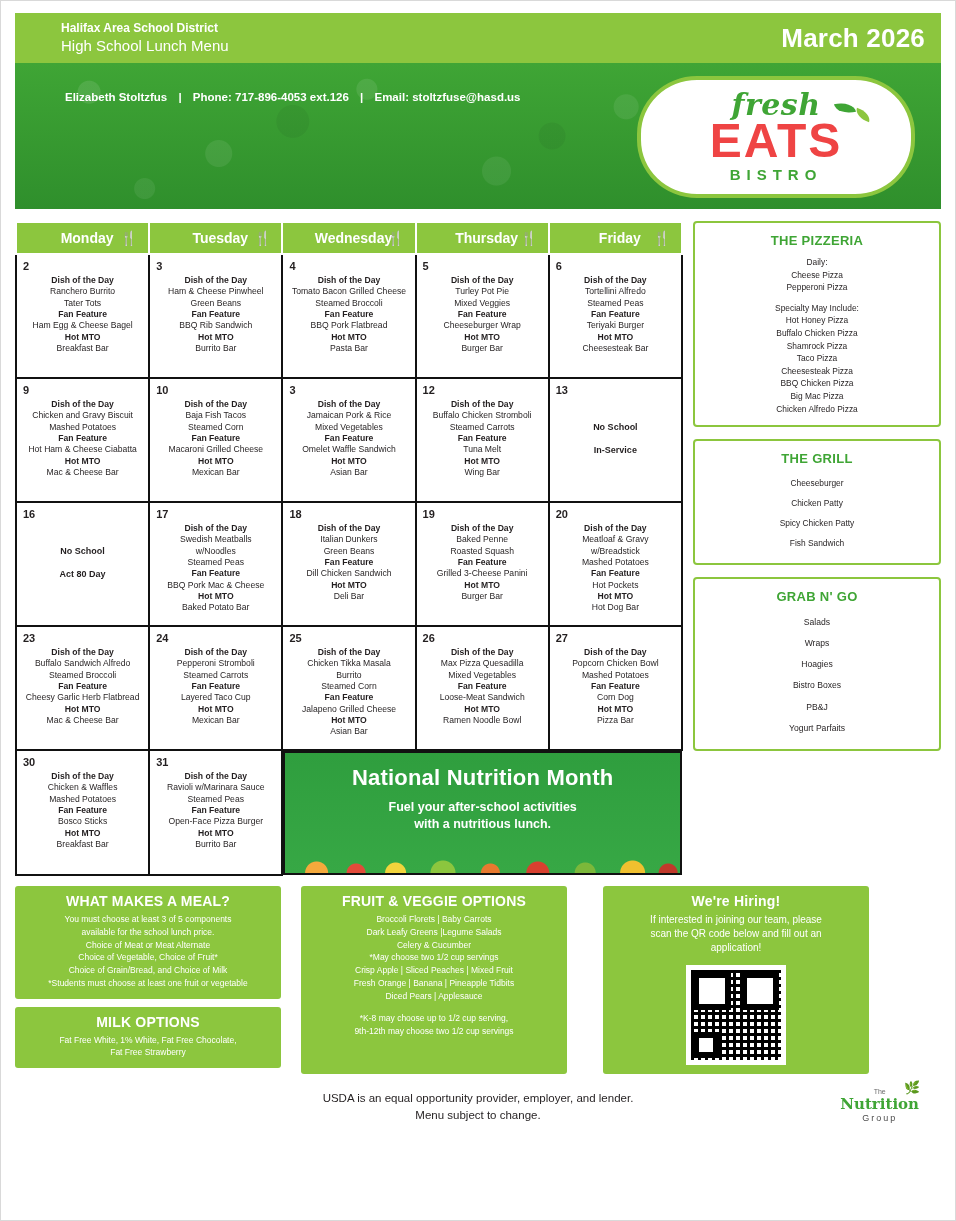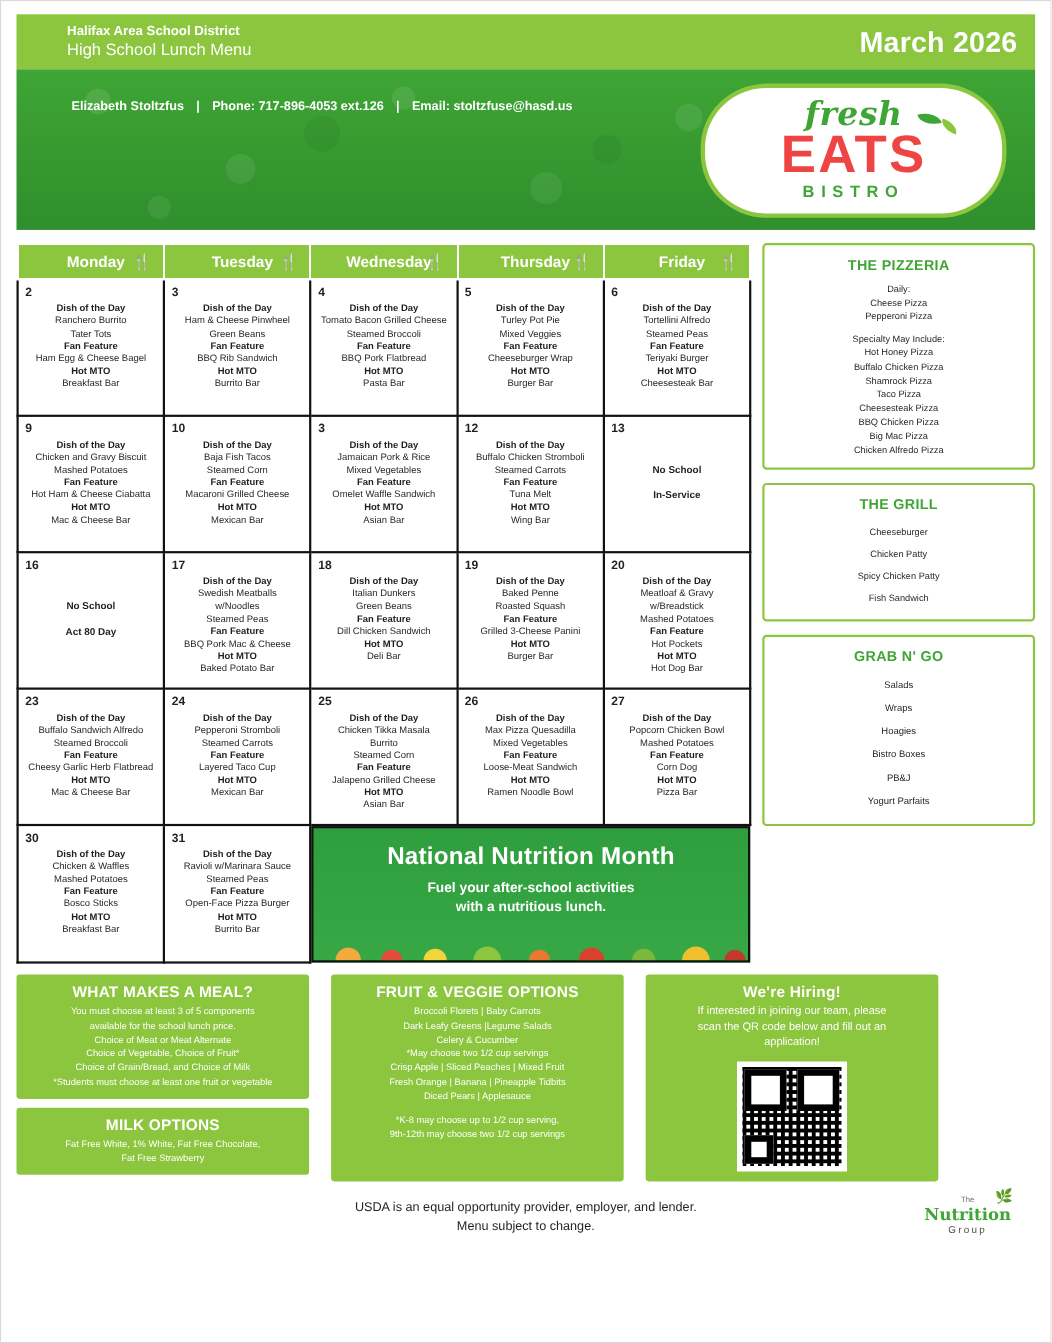--- a/index.html
+++ b/index.html
@@ -148,21 +148,21 @@
   
   .bottom { display:flex; gap:20px; margin-top:10px; }
   .gbox {
     background:#8cc63e; color:#ffffff; border-radius:3px;
     padding:7px 8px 9px 8px; text-align:center;
   }
   .gbox h4 { margin:0 0 4px 0; font-size:14px; font-weight:bold; letter-spacing:.2px; }
   .gbox p { margin:0; font-size:8.5px; line-height:1.5; }
   .b1 { width:266px; }
   .b2 { width:266px; }
-  .b3 { width:266px; }
+  .b3 { width:266px;margin-left:16px; }
   .b3 p { font-size:10px; line-height:1.4; }
   .milk { margin-top:8px; }
   .qr {
     width:100px; height:100px; margin:10px auto 0 auto; background:#fff; padding:5px;
   }
   .qr-inner {
     width:100%; height:100%;
     background-image:
       linear-gradient(90deg,#000 50%, transparent 50%),
       linear-gradient(#000 50%, transparent 50%);

